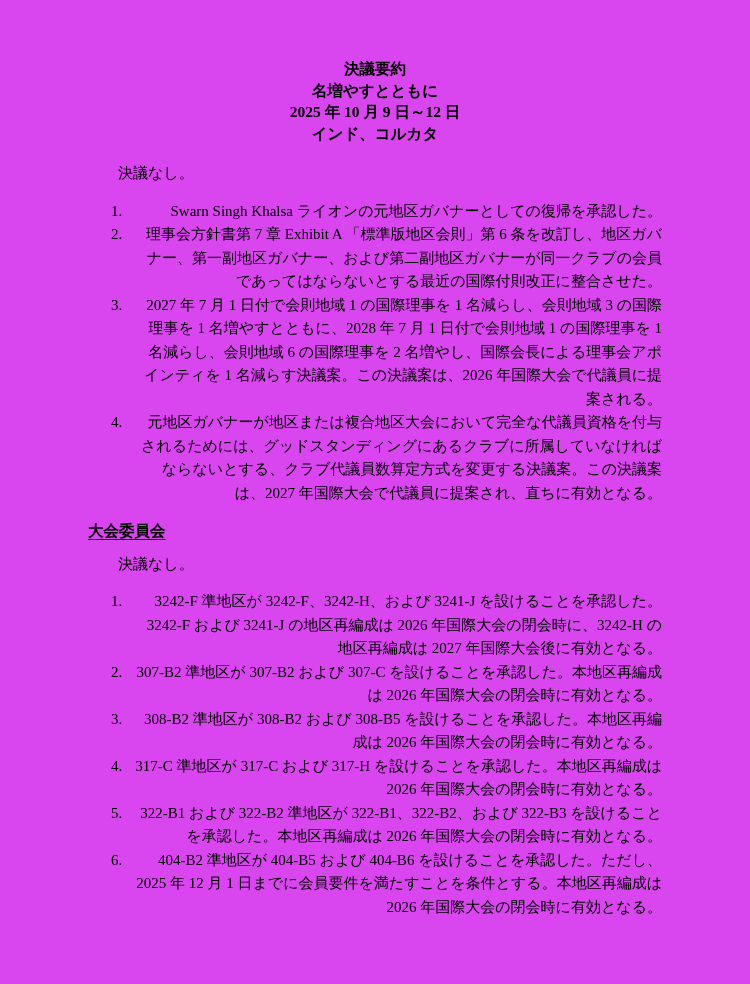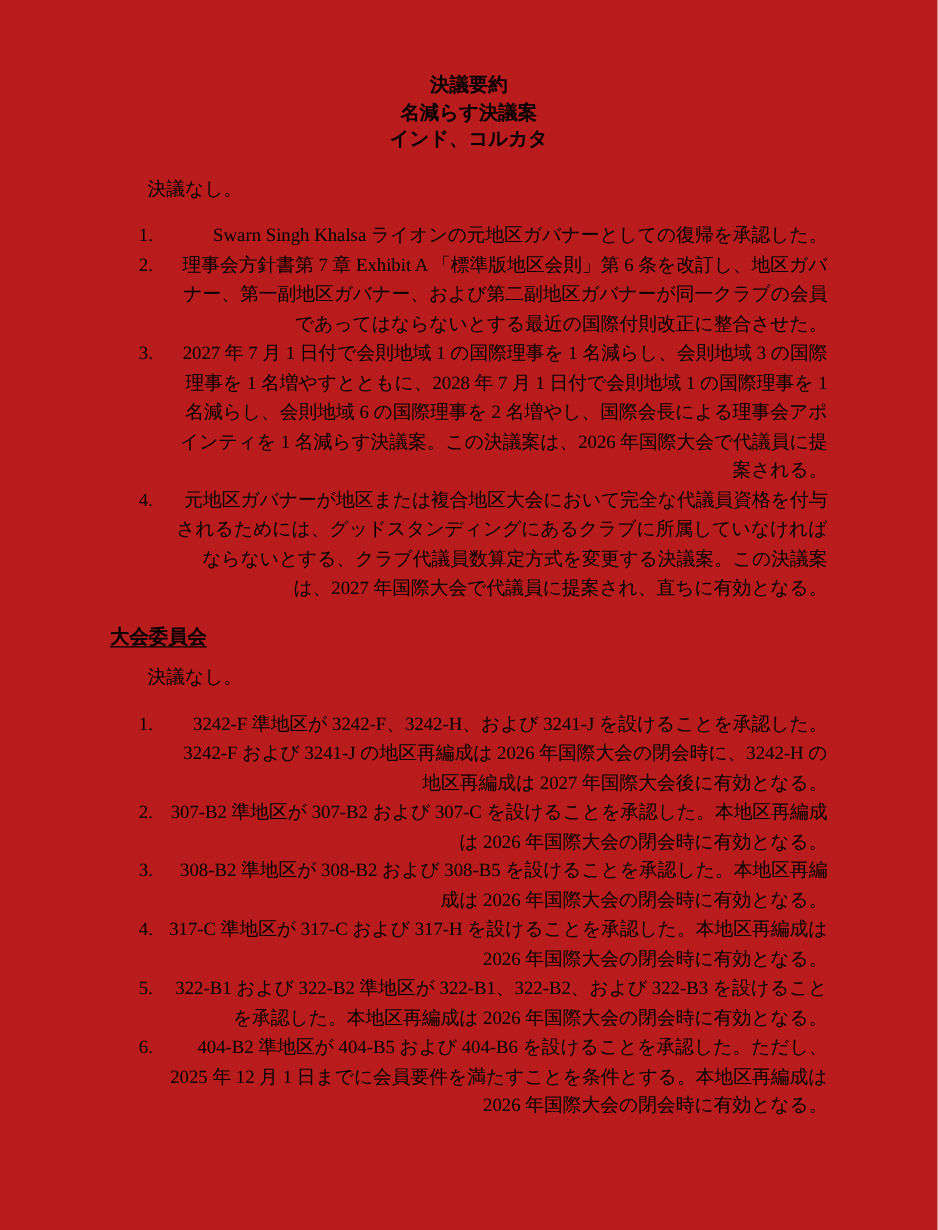--- a/index.html
+++ b/index.html
@@ -4,21 +4,21 @@
 <style>
   html, body {
     margin: 0;
     padding: 0;
     background: #e8e8e8;
   }
   .page {
     width: 750px;
     height: 984px;
     margin: 0 auto;
-    background: #b91c1c;
+    background: #d946ef;
     color: #000000;
     font-family: "Liberation Serif", "DejaVu Serif", serif;
     font-size: 15px;
     line-height: 23.5px;
     box-sizing: border-box;
     padding: 58px 88px 20px 88px;
     overflow: hidden;
   }
   .title-block {
     text-align: center;
@@ -60,21 +60,22 @@
     top: 0;
   }
 </style>
 </head>
 <body>
 
 <div class="page">
 
   <div class="title-block">
     <div>決議要約</div>
-    <div>名減らす決議案</div>
+    <div>名増やすとともに</div>
+    <div>2025 年 10 月 9 日～12 日</div>
     <div>インド、コルカタ</div>
   </div>
 
   <div class="section">
     <p class="no-resolution">決議なし。</p>
   </div>
 
   <div class="section">
     <ol class="resolution-list">
       <li>Swarn Singh Khalsa ライオンの元地区ガバナーとしての復帰を承認した。</li>

